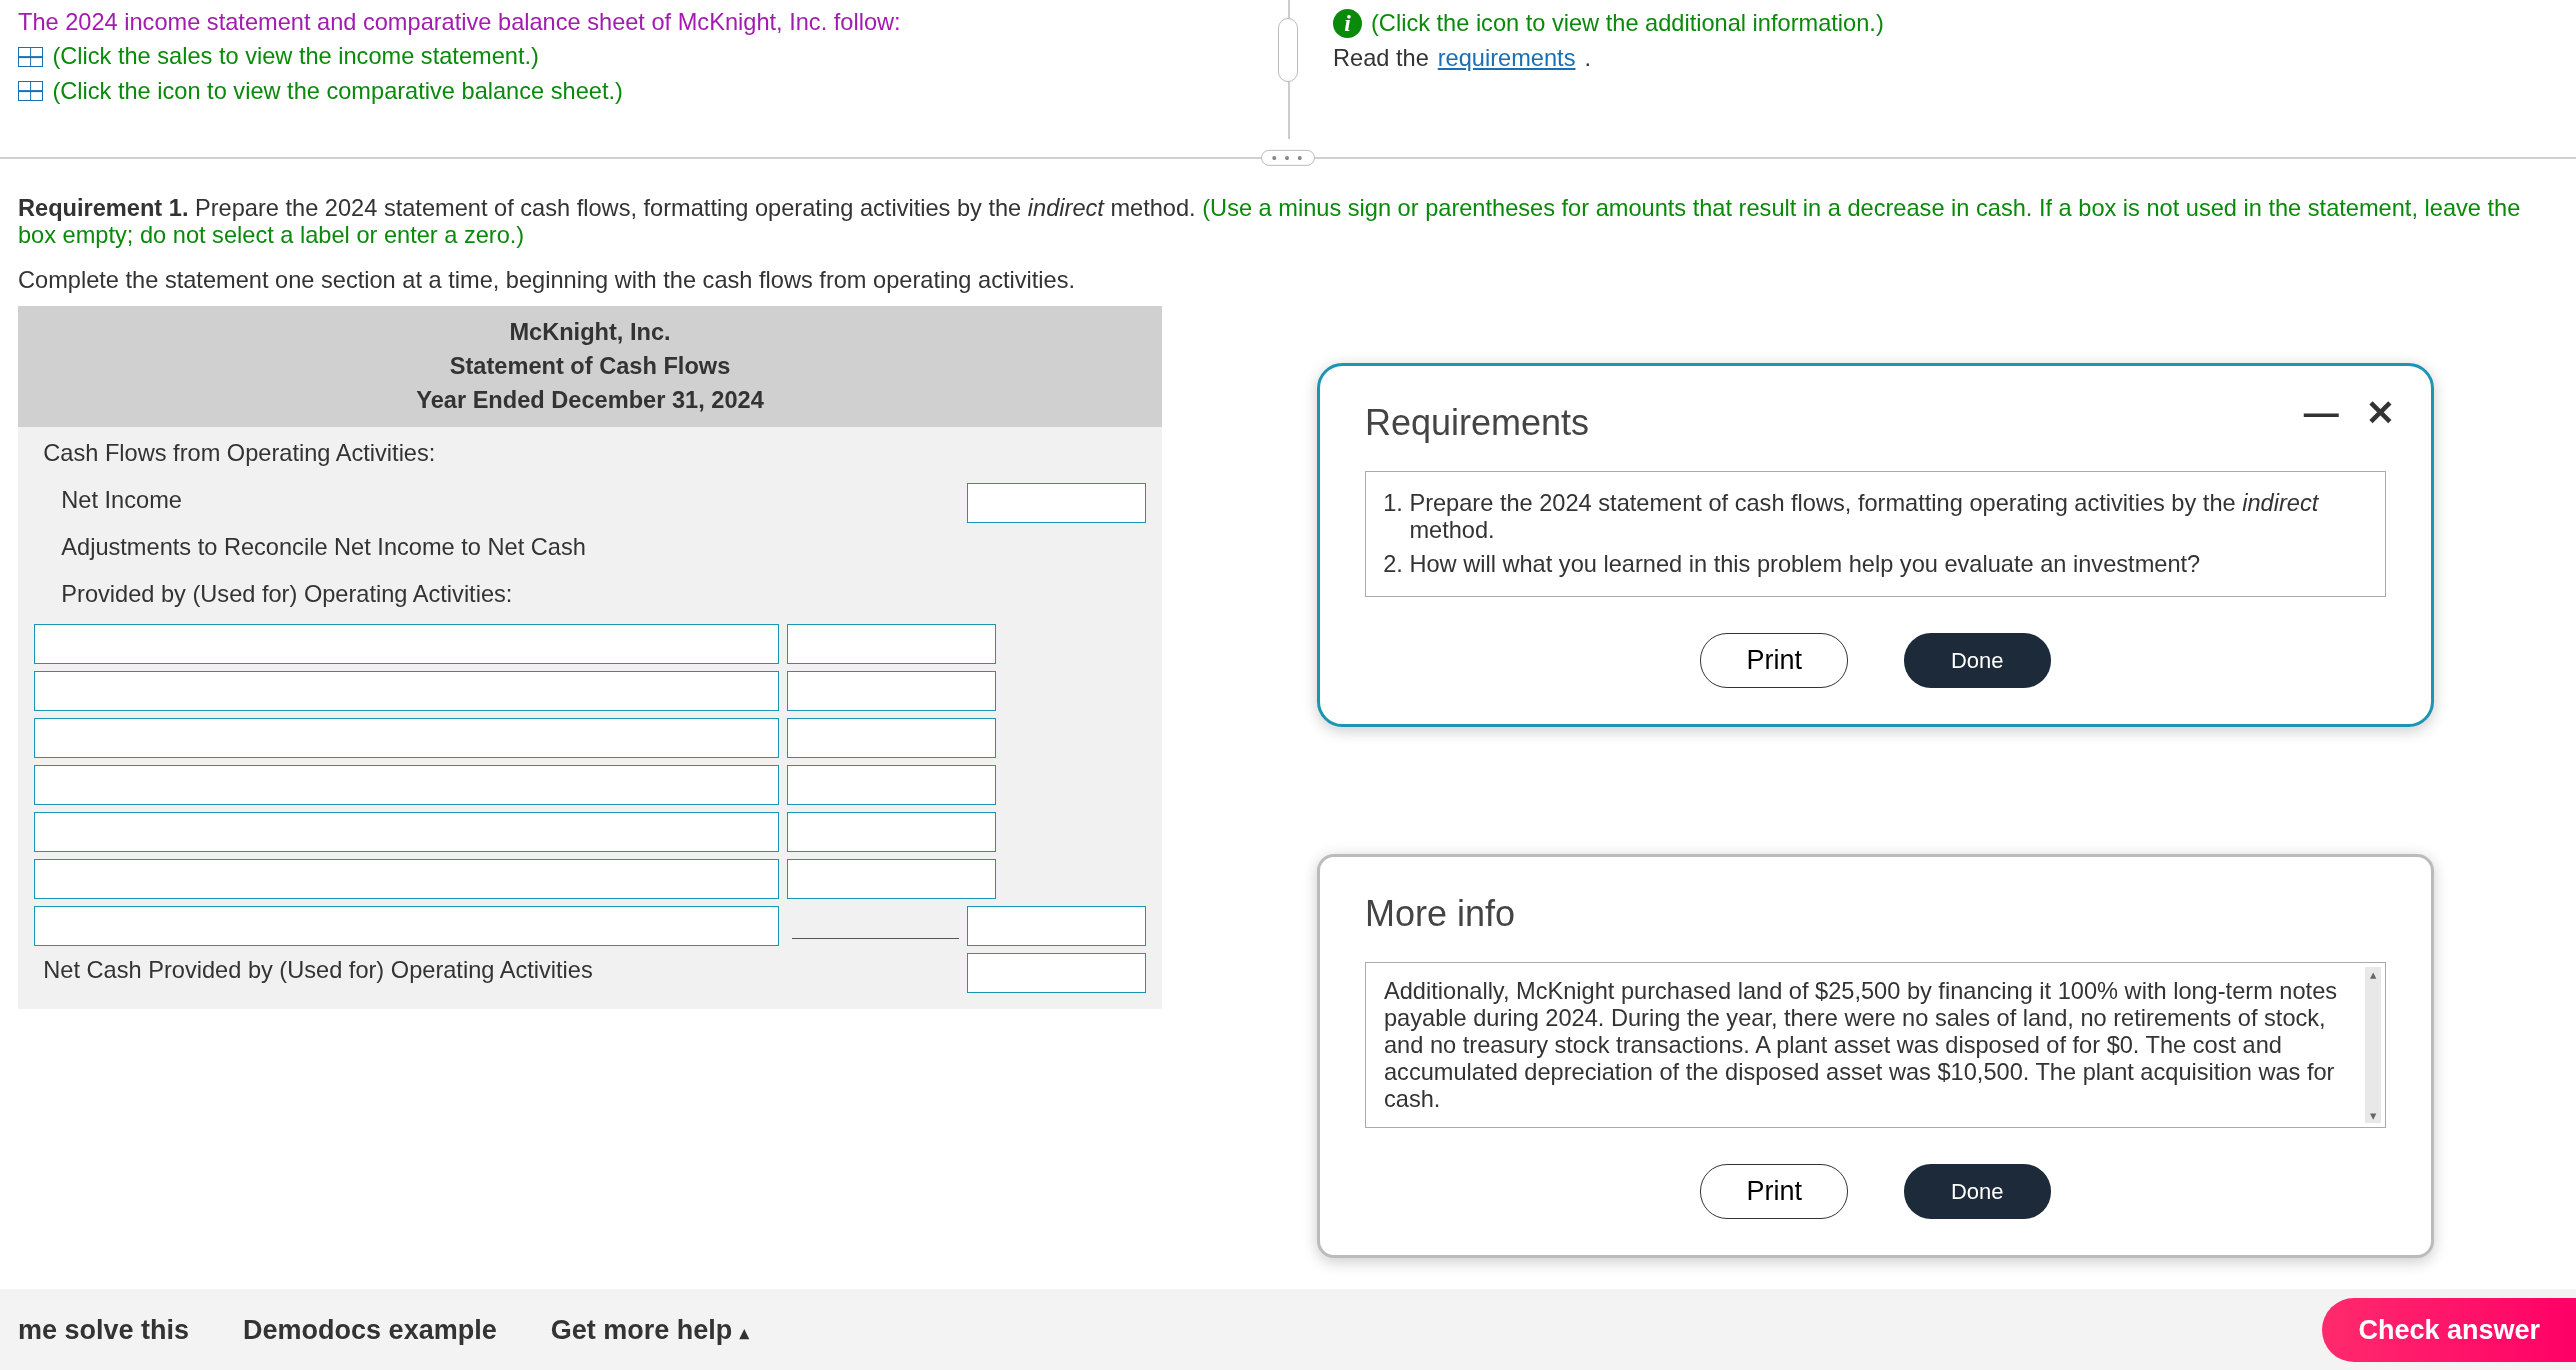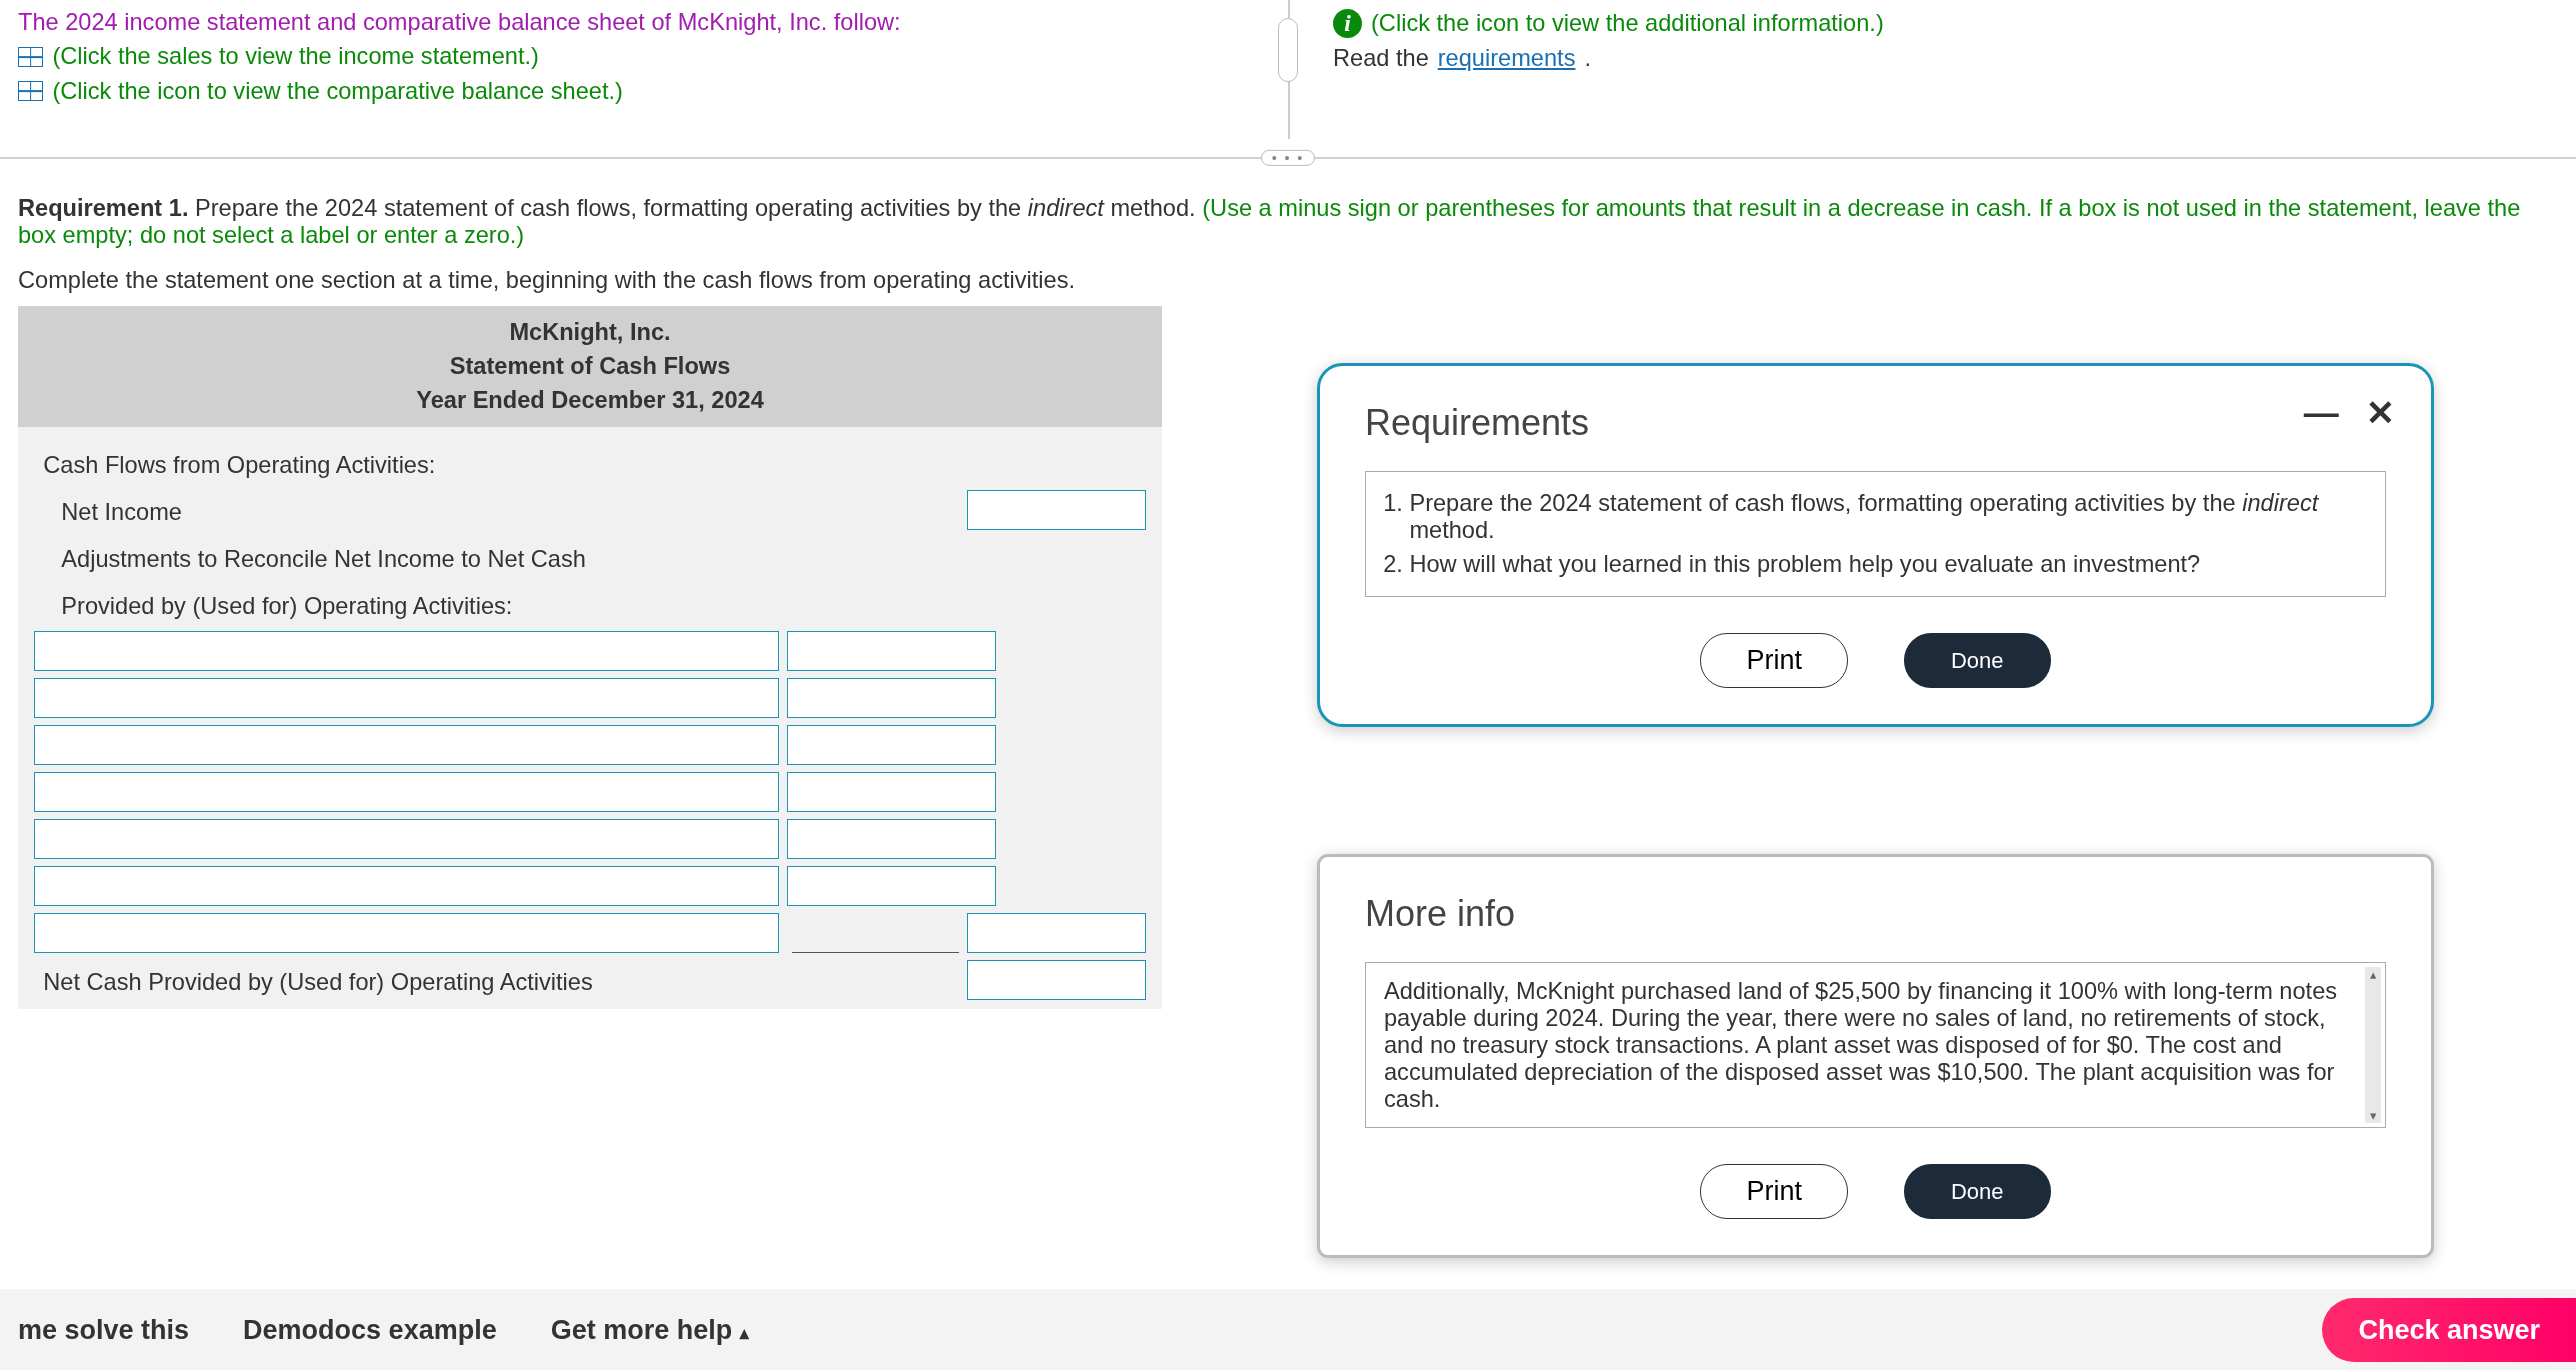--- a/index.html
+++ b/index.html
@@ -89,21 +89,21 @@
     width: 1144px;
     background: #f1f1f1;
   }
   .ws-header {
     background: #d0d0d0;
     text-align: center;
     padding: 9px 0;
   }
   .ws-header div { font-weight: bold; padding: 3.6px 0; }
   .ws-body { padding: 9px 16.3px; }
-  .ws-row { display: flex; align-items: flex-end; min-height: 47px; gap: 7.3px; }
+  .ws-row { display: flex; align-items: flex-start; min-height: 47px; gap: 7.3px; }
   .ws-label { flex: 0 0 745px; padding: 3.6px 0 3.6px 9px; }
   .ws-label.indent1 { padding-left: 27px; }
   .ws-label-input {
     flex: 0 0 745px;
     height: 40px;
     border: 1.8px solid #1a95b3;
     background: #fff;
   }
   .ws-amt {
     width: 209px; height: 40px;
@@ -141,21 +141,21 @@
     padding: 11px 45px; font-size: 27px; background: #fff; cursor: pointer;
   }
   .btn-dark {
     border: none; border-radius: 27px;
     padding: 12.7px 47px; font-size: 22px;
     background: #1c2a3a; color: #fff; cursor: pointer;
   }
   #dialog-req { top: 363px; left: 1317px; width: 1117px; z-index: 20; }
   #dialog-info {
     top: 854px; left: 1317px; width: 1117px; z-index: 10;
-    border-radius: 11px; border-color: #bbb;
+    border-radius: 17px; border-color: #bbb;
   }
   #dialog-info .scrollbox {
     position: relative;
     border: 0.9px solid #aaa;
     padding: 14.5px 36px 14.5px 18px;
   }
   #dialog-info .sb-track {
     position: absolute; right: 3.6px; top: 3.6px; bottom: 3.6px;
     width: 16.3px; background: #e8e8e8;
     display: flex; flex-direction: column; justify-content: space-between;

